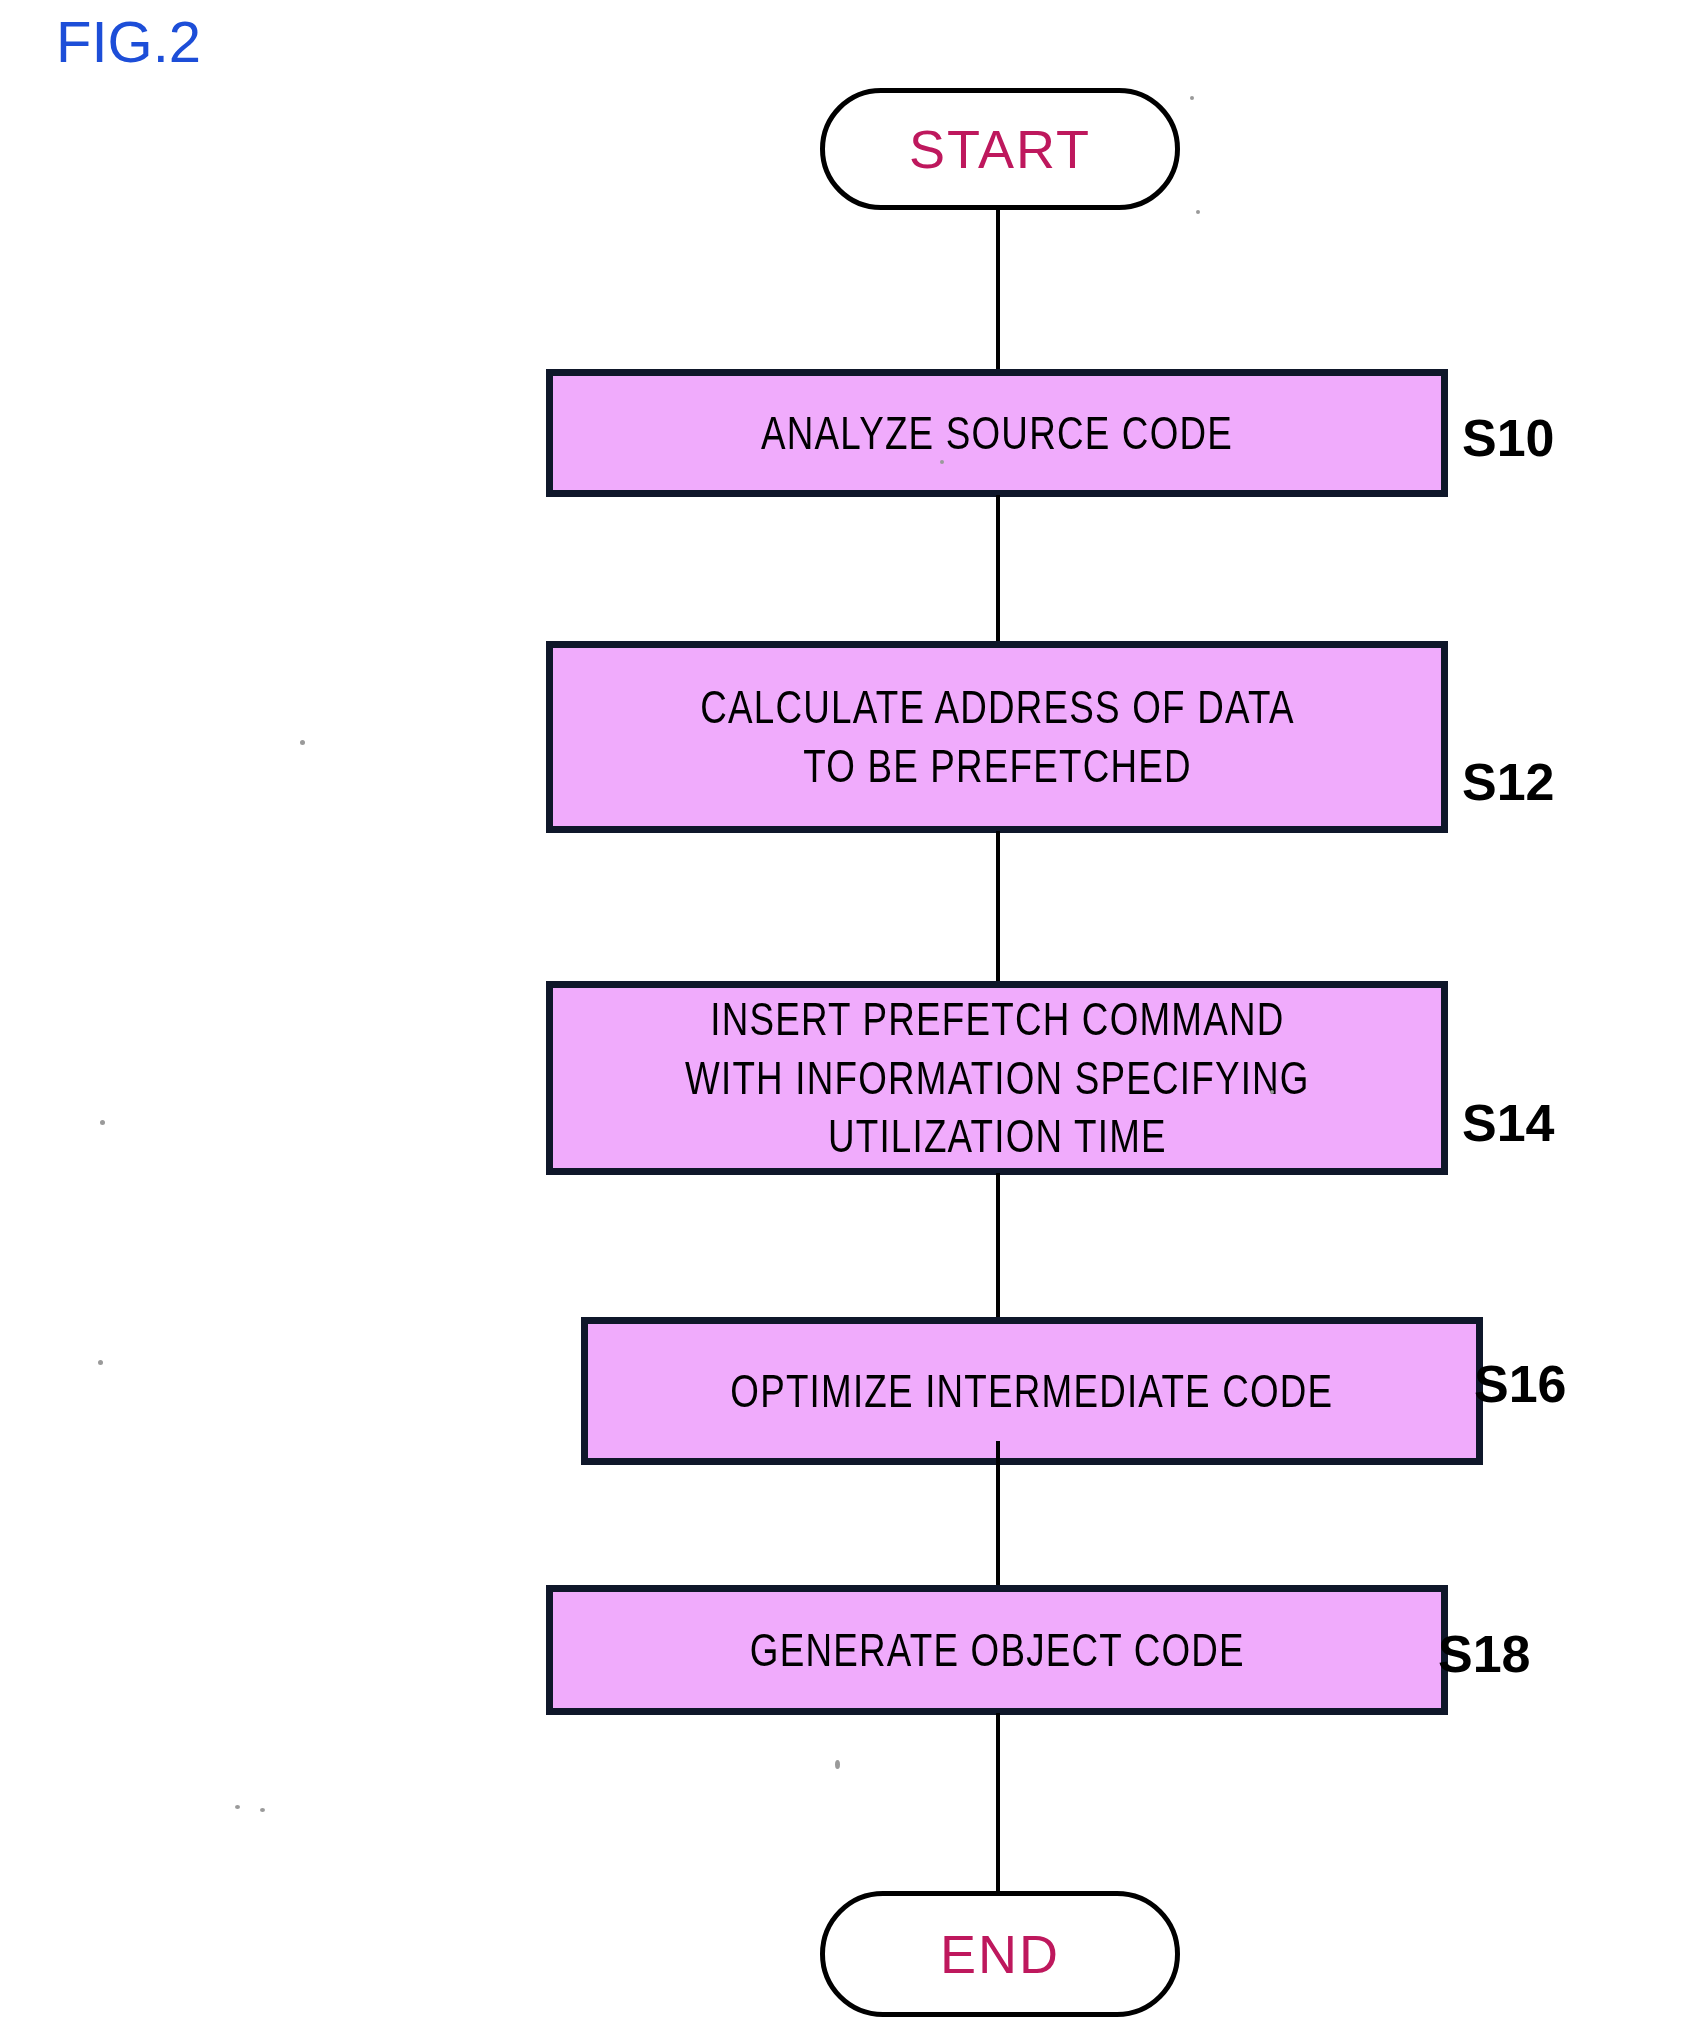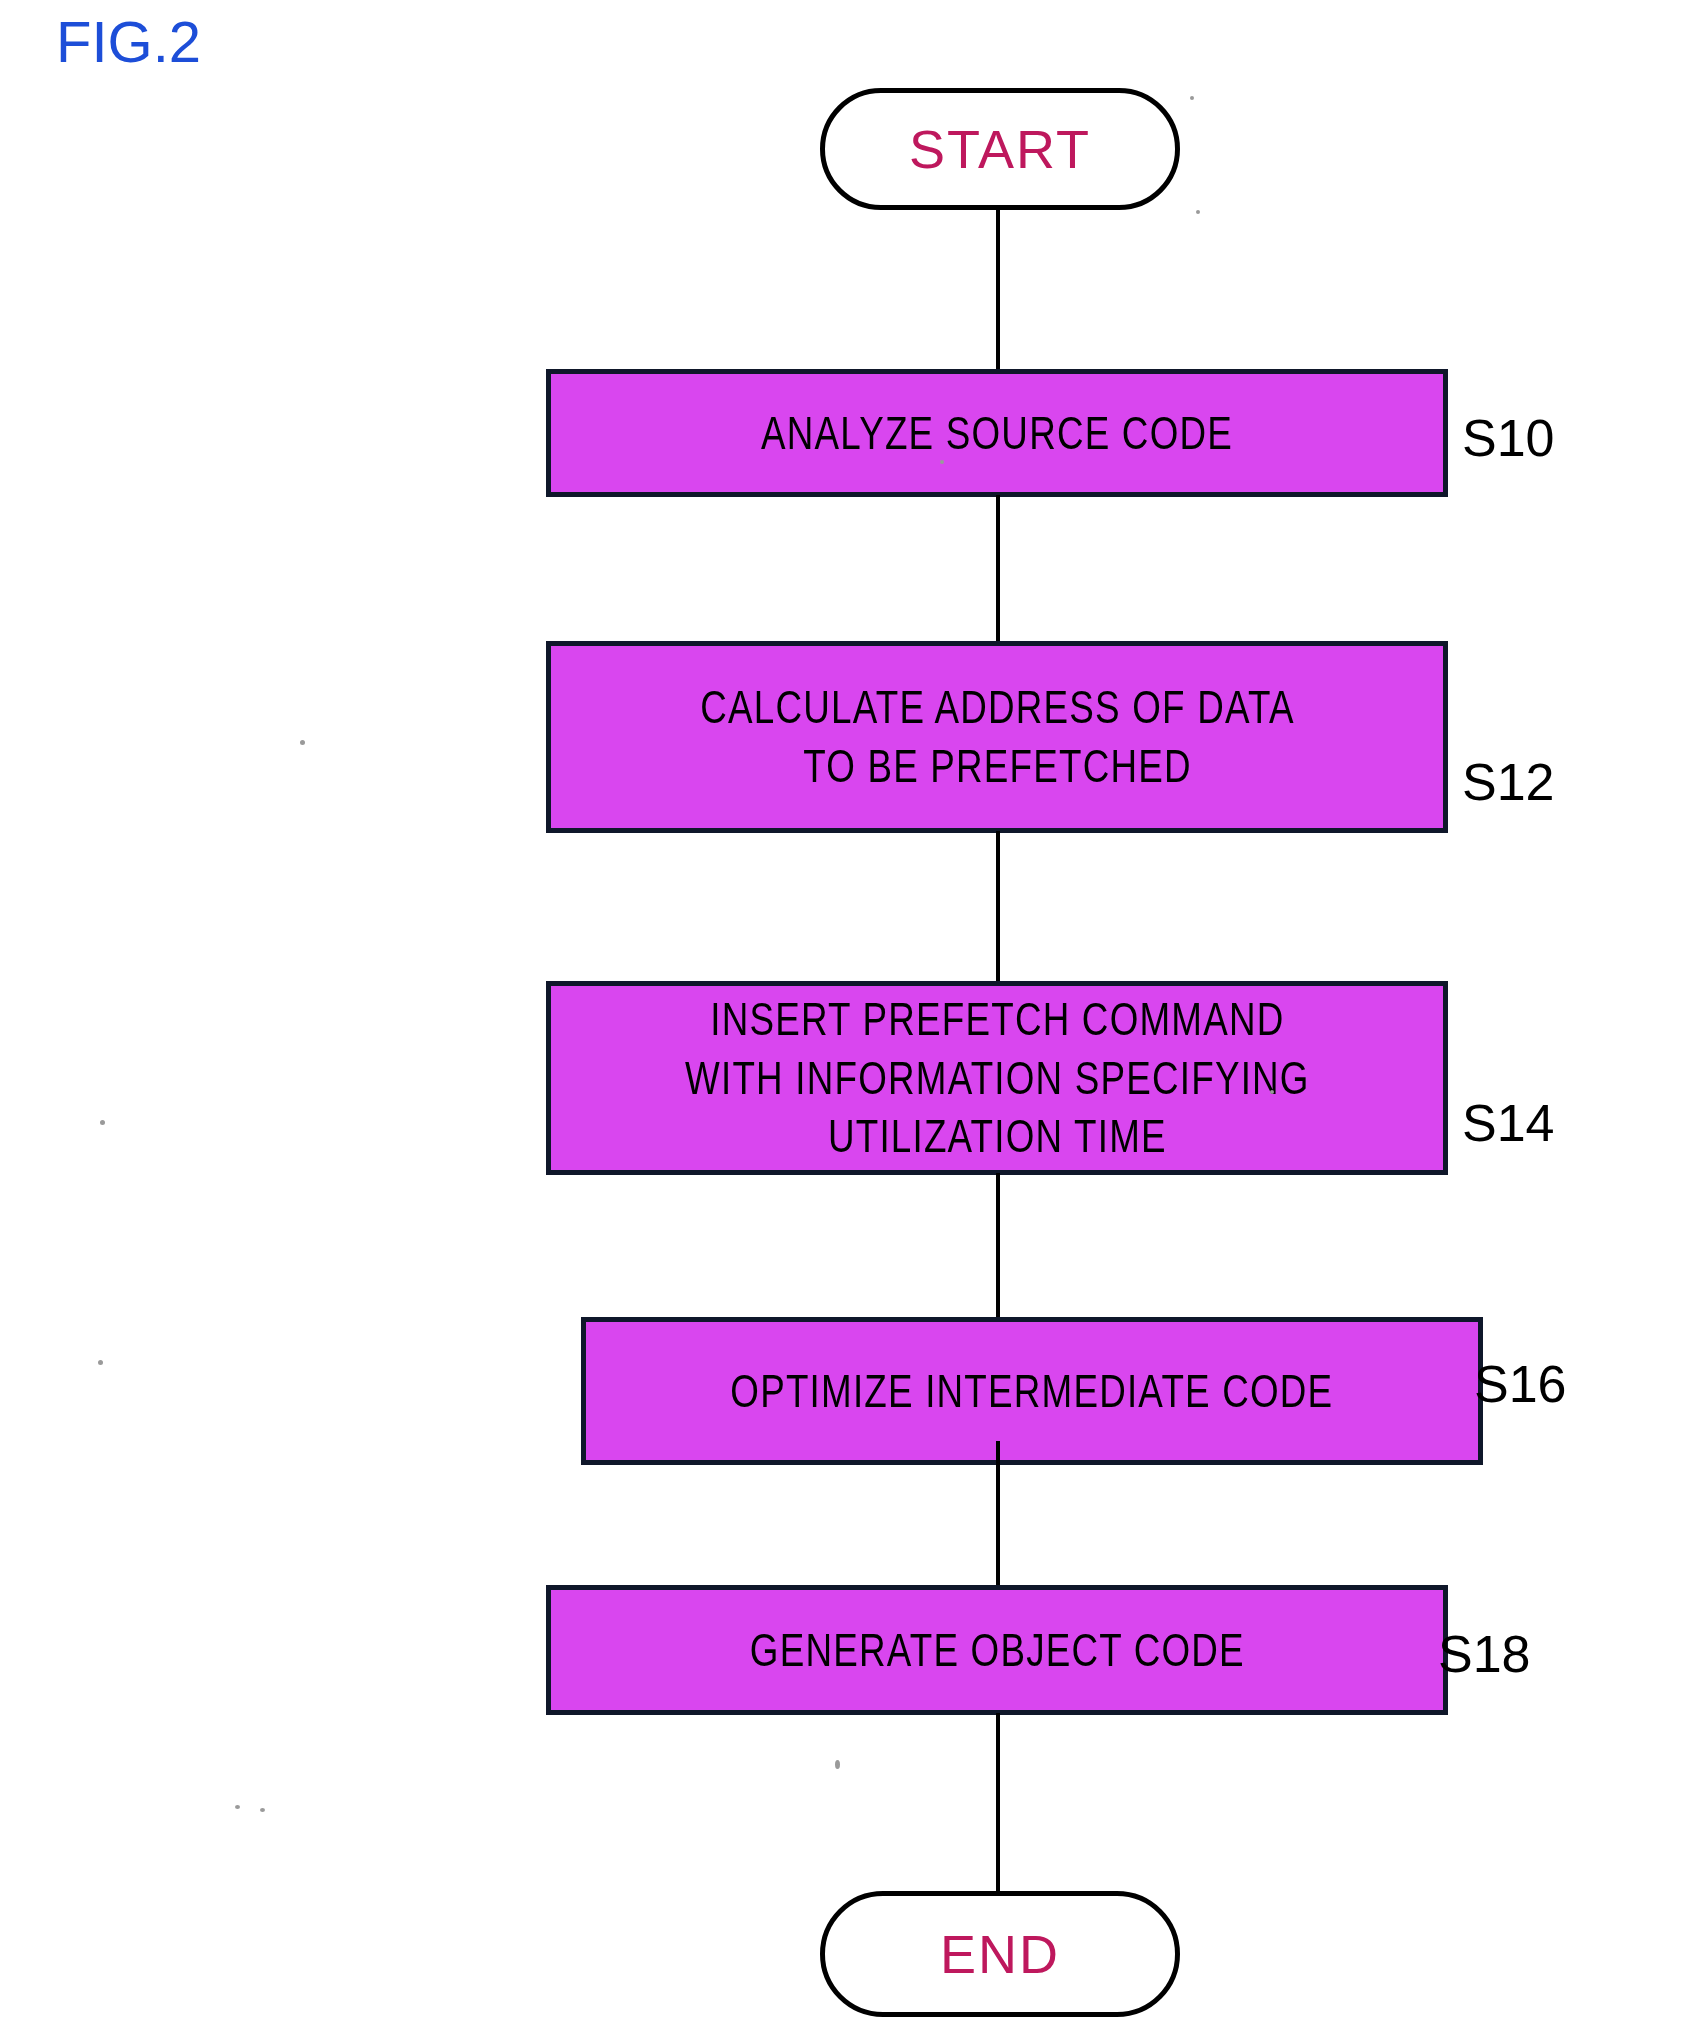--- a/index.html
+++ b/index.html
@@ -47,22 +47,22 @@
     letter-spacing: 2px;
     line-height: 1;
     color: #be185d;
     white-space: nowrap;
   }
 
   
   .process {
     position: absolute;
     box-sizing: border-box;
-    border: 5px solid #0f172a;
-    background: #d946ef;
+    border: 7px solid #0f172a;
+    background: #f0abfc;
     display: flex;
     align-items: center;
     justify-content: center;
   }
   .process .proc-text {
     font-family: "Liberation Sans Narrow", "Liberation Sans", "DejaVu Sans Condensed", "DejaVu Sans", sans-serif;
     font-size: 46px;
     font-weight: 400;
     line-height: 1.28;
     letter-spacing: 1.5px;
@@ -71,21 +71,21 @@
     transform: scaleX(0.80);
     transform-origin: center center;
     white-space: nowrap;
   }
   .proc-line { display: block; }
 
   
   .step-label {
     position: absolute;
     font-size: 52px;
-    font-weight: 400;
+    font-weight: 700;
     letter-spacing: 0px;
     color: #000000;
     white-space: nowrap;
     line-height: 1;
   }
 
   
   .connector {
     position: absolute;
     width: 4px;

